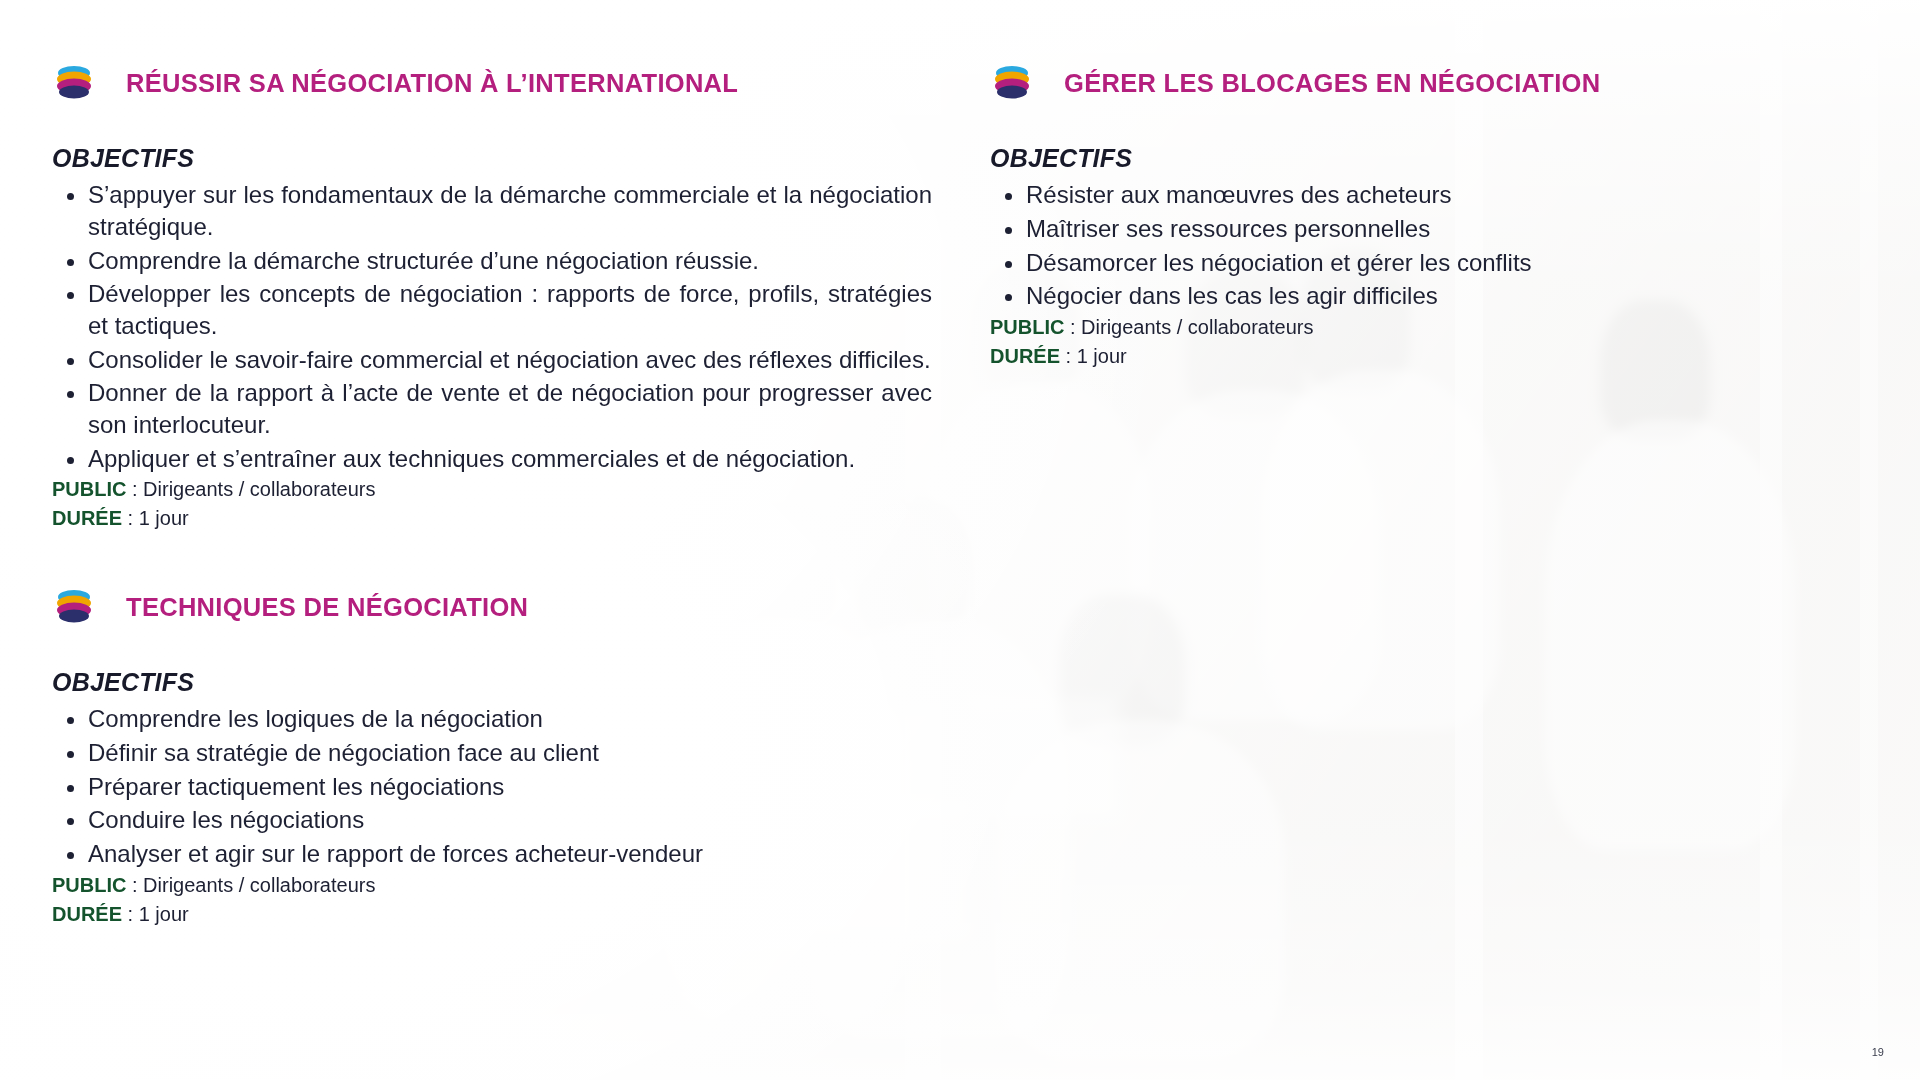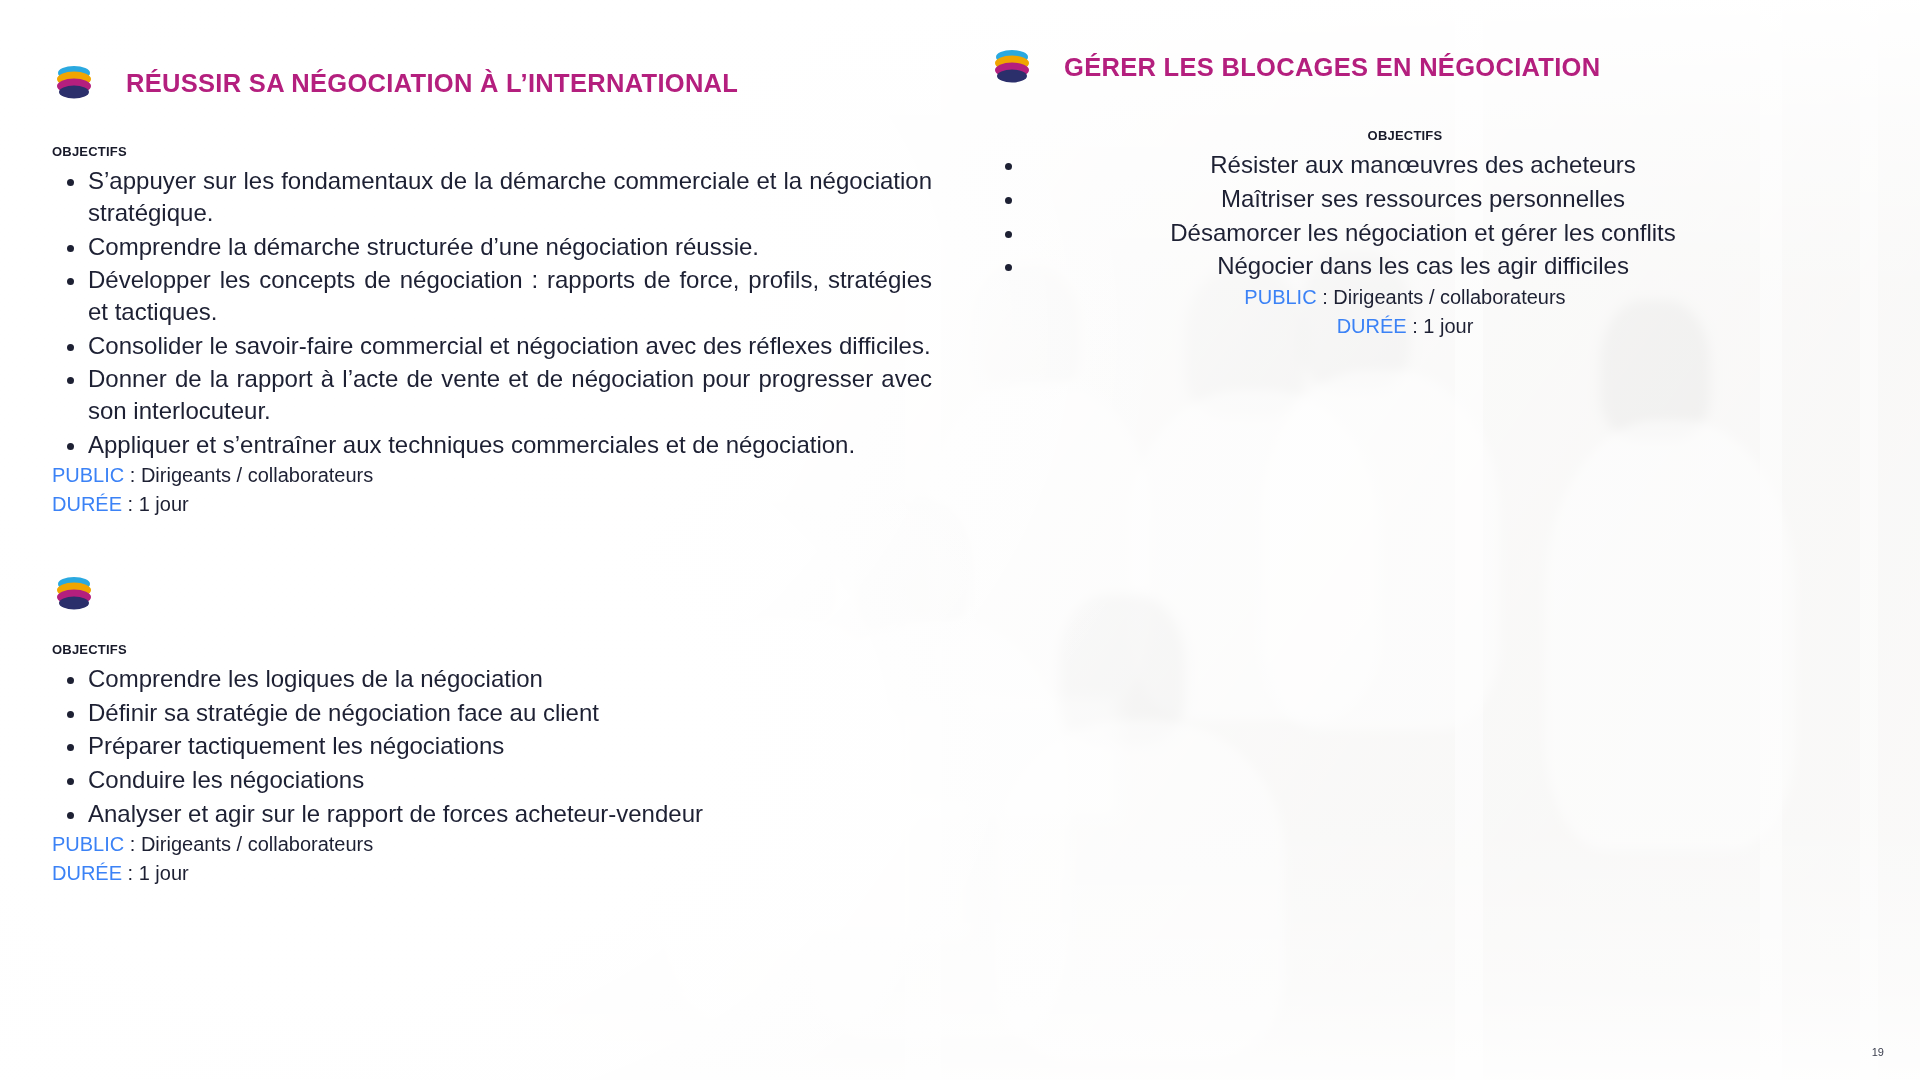--- a/index.html
+++ b/index.html
@@ -104,21 +104,21 @@
     position: absolute;
     inset: 0;
     z-index: 2;
   }
 
   .card {
     position: absolute;
   }
   .card-left-1 { left: 52px; top: 48px; width: 880px; }
   .card-left-2 { left: 52px; top: 572px; width: 880px; }
-  .card-right-1 { left: 990px; top: 32px; width: 830px; text-align: center; }
+  .card-right-1 { left: 990px; top: 48px; width: 830px; }
 
   .card-head {
     display: flex;
     align-items: center;
     gap: 12px;
     margin-bottom: 26px;
   }
   .logo {
     width: 44px;
     height: 44px;
@@ -131,25 +131,26 @@
   .card-title {
     font-size: 25.5px;
     font-weight: bold;
     letter-spacing: 0.3px;
     color: #b41f7e;
     font-family: "Liberation Sans", sans-serif;
     line-height: 1.1;
   }
 
   .section-label {
-    font-size: 13px;
+    font-size: 25px;
     font-weight: bold;
     color: #181a2a;
     margin: 0 0 6px 0;
     letter-spacing: 0.2px;
+    font-style: italic;
   }
 
   ul.objectives {
     list-style: disc;
     margin: 0 0 0 0;
     padding-left: 36px;
   }
   ul.objectives li {
     font-size: 24px;
     line-height: 1.32;
@@ -158,22 +159,22 @@
   }
   .justify li { text-align: justify; }
 
   .meta-line {
     font-size: 20px;
     color: #1d2033;
     margin-top: 2px;
     line-height: 1.35;
   }
   .meta-line b {
-    font-weight: normal;
-    color: #3b82f6;
+    font-weight: bold;
+    color: #14532d;
   }
 
   #page-number {
     position: absolute;
     right: 36px;
     bottom: 22px;
     font-size: 11px;
     color: #3a3d4d;
     z-index: 3;
   }
@@ -259,20 +260,21 @@
   <section class="card card-left-2">
     <div class="card-head">
       <span class="logo">
         <svg width="44" height="44" viewBox="0 0 44 44" xmlns="http://www.w3.org/2000/svg">
           <ellipse cx="22" cy="12" rx="16" ry="7" fill="#2aa9e0"></ellipse>
           <ellipse cx="22" cy="18" rx="17" ry="7.5" fill="#f0a500"></ellipse>
           <ellipse cx="22" cy="25" rx="17" ry="7.5" fill="#b41f7e"></ellipse>
           <ellipse cx="22" cy="31" rx="15" ry="6.5" fill="#2b2f6b"></ellipse>
         </svg>
       </span>
+      <h2 class="card-title">TECHNIQUES DE NÉGOCIATION</h2>
     </div>
     <div class="section-label">OBJECTIFS</div>
     <ul class="objectives">
       <li>Comprendre les logiques de la négociation</li>
       <li>Définir sa stratégie de négociation face au client</li>
       <li>Préparer tactiquement les négociations</li>
       <li>Conduire les négociations</li>
       <li>Analyser et agir sur le rapport de forces acheteur-vendeur</li>
     </ul>
     <div class="meta-line">

